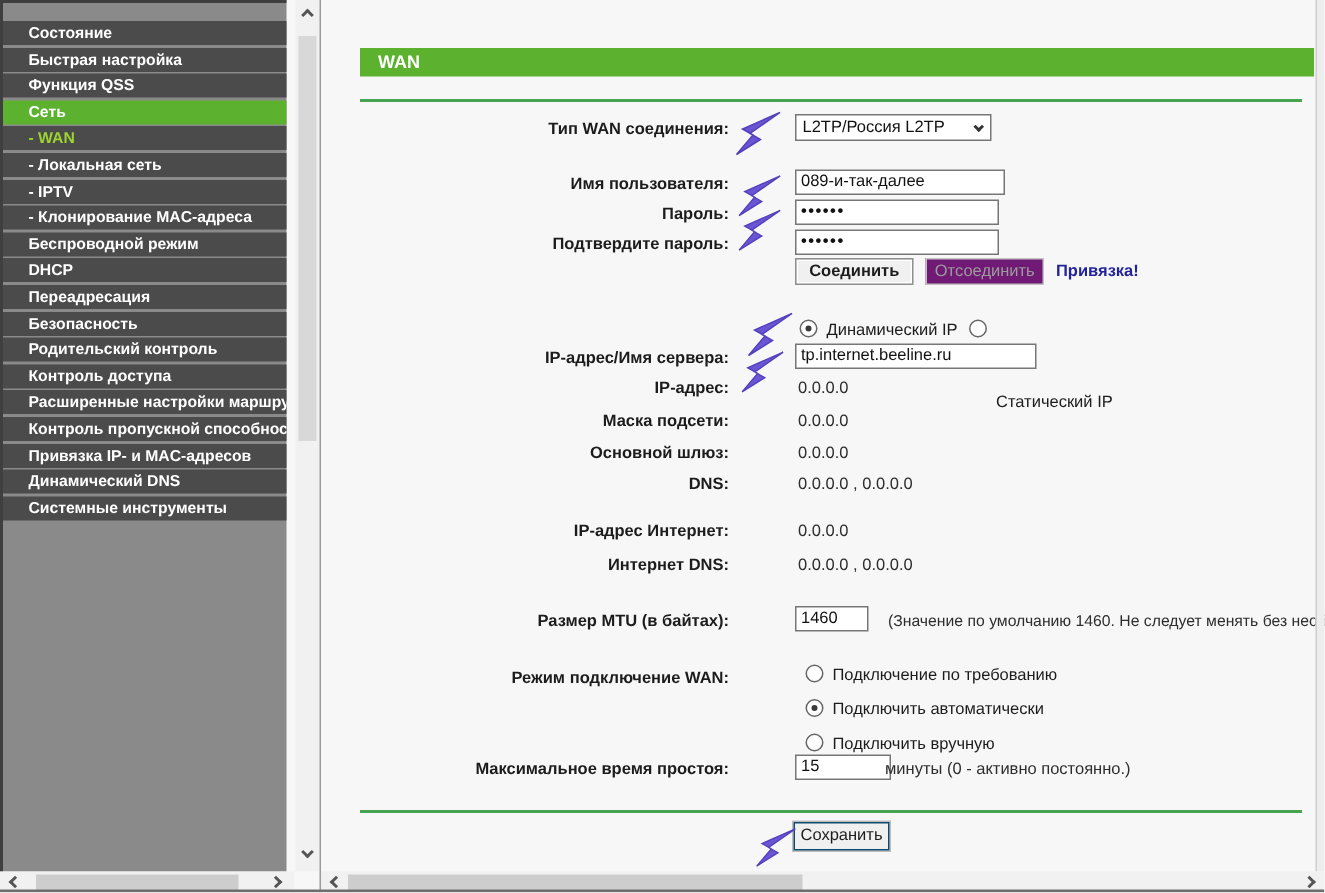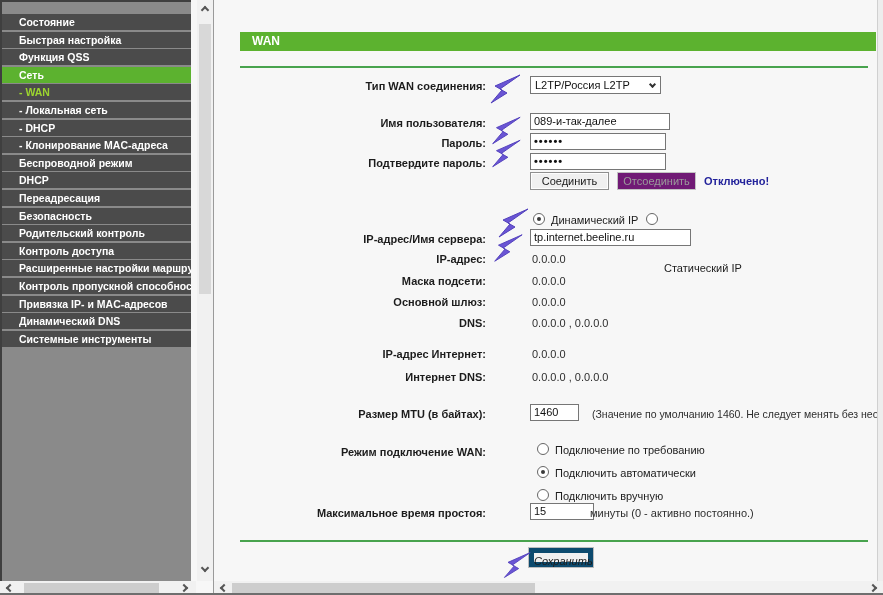--- a/index.html
+++ b/index.html
@@ -41,21 +41,21 @@
   .tbox { position:absolute; height:17px; border:1px solid #767676; background:#fff;
           font-size:11px; color:#111; line-height:15px; padding-left:3px; white-space:nowrap; overflow:hidden; }
   .tbox.pwd { font-size:11px; font-weight:bold; letter-spacing:1px; }
   .selbox { position:absolute; height:18px; border:1px solid #767676; background:#fff;
             font-size:11px; color:#111; line-height:16px; padding:0 16px 0 4px; cursor:pointer; white-space:nowrap; }
   .selbox .chev { position:absolute; right:5px; top:5px; border-color:#333; width:5px; height:5px; }
   .btn { position:absolute; height:18px; background:#f0f0f0; border:1px solid #8f8f8f;
          font-size:11px; color:#1c1c1c; text-align:center; line-height:16px; cursor:pointer;
          box-shadow:inset 0 0 0 1px #fdfdfd; }
   .btn.disabled { background:#701a75; border-color:#c3c3c3; color:#9b9b9b; box-shadow:none; cursor:default; }
-  .btn.save { border:5px solid #0c4a6e; box-shadow:0 0 0 1px #bdbdbd;font-style:italic; }
+  .btn.save { border:1px solid #0c4a6e; box-shadow:0 0 0 1px #bdbdbd; }
   .status-txt { position:absolute; font-size:11px; font-weight:bold; color:#23239b; white-space:nowrap; }
 
   .radio { position:absolute; width:12px; height:12px; border:1px solid #666; border-radius:50%;
            background:#fff; cursor:pointer; }
   .radio .dot { display:none; position:absolute; left:3px; top:3px; width:4px; height:4px;
                 border-radius:50%; background:#3a3a3a; }
   .radio.checked .dot { display:block; }
   .rlabel { position:absolute; font-size:11px; color:#1c1c1c; white-space:nowrap; cursor:pointer; }
   .hint { position:absolute; font-size:10.5px; color:#2e2e2e; white-space:nowrap; }
 
@@ -98,21 +98,21 @@
 
     <div class="menu-item current">
       <span>- WAN</span>
     </div>
 
     <div class="menu-item">
       <span>- Локальная сеть</span>
     </div>
 
     <div class="menu-item">
-      <span>- DHCP</span>
+      <span>- IPTV</span>
     </div>
 
     <div class="menu-item">
       <span>- Клонирование MAC-адреса</span>
     </div>
 
     <div class="menu-item">
       <span>Беспроводной режим</span>
     </div>
 
@@ -181,23 +181,23 @@
 
     <div class="flabel" style="top:117px;">Имя пользователя:</div>
     <div class="tbox" style="left:316px; top:113px; width:140px;">089-и-так-далее</div>
 
     <div class="flabel" style="top:137px;">Пароль:</div>
     <div class="tbox pwd" style="left:316px; top:133px; width:136px;">••••••</div>
 
     <div class="flabel" style="top:157px;">Подтвердите пароль:</div>
     <div class="tbox pwd" style="left:316px; top:153px; width:136px;">••••••</div>
 
-    <div class="btn" style="left:316px; top:172px; width:79px;">Соединить</div>
+    <div class="btn" style="left:316px; top:172px; width:79px;font-weight:bold;">Соединить</div>
     <div class="btn disabled" style="left:403px; top:172px; width:79px;">Отсоединить</div>
-    <div class="status-txt" style="left:490px; top:175px;">Отключено!</div>
+    <div class="status-txt" style="left:490px; top:175px;">Привязка!</div>
 
     <div class="radio checked" style="left:319px; top:213px;">
         <span class="dot"></span>
       </div>
     <div class="rlabel" style="left:337px; top:214px;text-align:right;">Динамический IP</div>
     <div class="radio" style="left:432px; top:213px;"></div>
     <div class="rlabel" style="left:450px; top:214px;margin-top:48px;">Статический IP</div>
 
     <div class="flabel" style="top:233px;">IP-адрес/Имя сервера:</div>
     <div class="tbox" style="left:316px; top:229px; width:161px;">tp.internet.beeline.ru</div>

